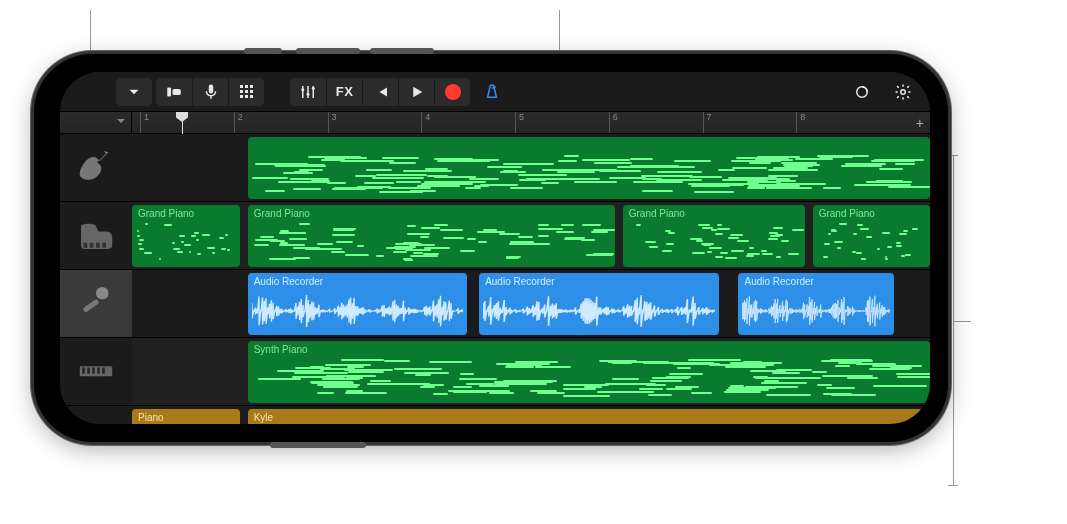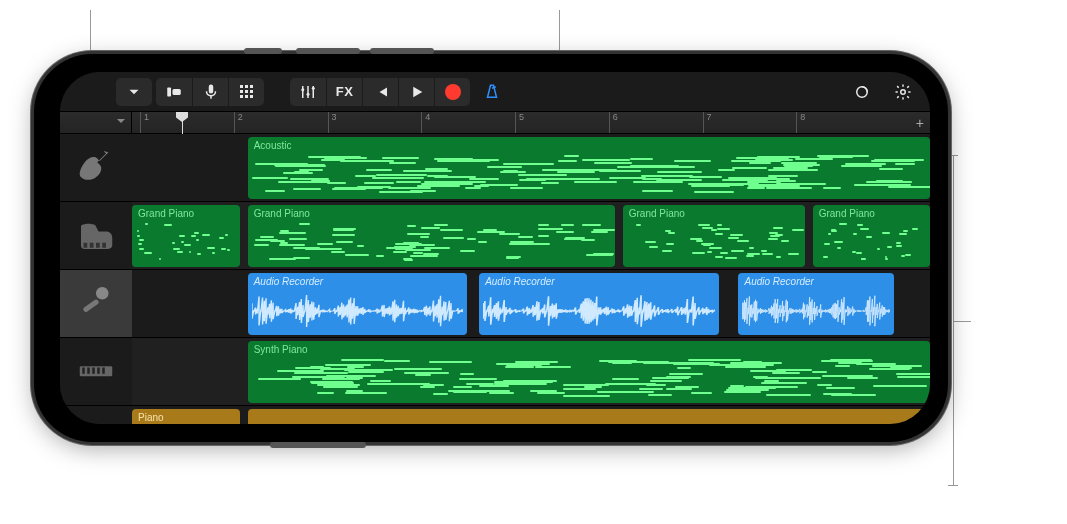--- a/index.html
+++ b/index.html
@@ -132,21 +132,21 @@
       position: absolute;
       top: 3px; bottom: 3px;
       border-radius: 4px;
       overflow: hidden;
       padding: 3px 6px;
       font-size: 10px;
       color: #fff;
     }
     .region.midi { background: #0a7a2f; }
     .region.midi .label { color: #7fe89a; font-weight: 500; }
-    .region.audio { background: #2d8fe8; font-style: italic; }
+    .region.audio { background: #2d8fe8; }
     .region.audio .label { color: #d4ecff; font-weight: 500; }
     .region.drums { background: #a87a1a; }
     .region.drums .label { color: #f5e3a8; font-weight: 500; }
 
     .midi-notes {
       position: absolute; left: 4px; right: 4px; top: 18px; bottom: 4px;
     }
     .midi-notes span {
       position: absolute; height: 2px; background: #6fff8f; border-radius:1px;
     }
@@ -307,21 +307,20 @@
               </svg></span>
           </div>
         </div>
       <div class="timeline">
           <div class="track-row" style="top: 0px;"></div>
           <div class="track-row alt" style="top: 68px;"></div>
           <div class="track-row" style="top: 136px;"></div>
           <div class="track-row alt" style="top: 204px;"></div>
           <div class="track-row" style="top: 272px;"></div>
           <div class="region midi" style="top: 3px; height: 62px; left: 14.5%; width: 85.5%;">
-            <div class="label">Acoustic</div>
             <div class="midi-notes">
               <span style="left: 39.4247%; width: 7.33382%; top: 47.1975%;"></span>
               <span style="left: 78.137%; width: 5.30427%; top: 34.1848%;"></span>
               <span style="left: 1.96049%; width: 2.92749%; top: 88.4637%;"></span>
               <span style="left: 42.8951%; width: 2.7035%; top: 67.5343%;"></span>
               <span style="left: 48.9407%; width: 7.13228%; top: 8.8966%;"></span>
               <span style="left: 60.0975%; width: 6.71384%; top: 40.0505%;"></span>
               <span style="left: 20.3654%; width: 3.94817%; top: 18.4961%;"></span>
               <span style="left: 65.7444%; width: 7.33529%; top: 71.7334%;"></span>
               <span style="left: 44.2346%; width: 7.37518%; top: 57.2623%;"></span>
@@ -792,20 +791,21 @@
               <span style="left: 53.3737%; width: 4.04514%; top: 46.571%;"></span>
             </div>
           </div>
           <div class="region drums" style="top: 275px; height: 62px; left: 0%; width: 13.5%;">
             <div class="label">Piano</div>
             <div class="waveform"><svg viewBox="0 0 120 40" preserveAspectRatio="none">
                 <path d="M0 20 L0 19.87775205761317 L0 20.12224794238683 L1 14.013391632373114 L1 25.986608367626886 L2 13.59707647462277 L2 26.40292352537723 L3 19.44979423868313 L3 20.55020576131687 L4 9.577717764060356 L4 30.422282235939644 L5 15.394427297668038 L5 24.605572702331962 L6 6.60979938271605 L6 33.39020061728395 L7 18.785562414266117 L7 21.214437585733883 L8 19.557518861454046 L8 20.442481138545954 L9 17.5244341563786 L9 22.4755658436214 L10 7.803592249657063 L10 32.196407750342935 L11 6.253017832647462 L11 33.74698216735254 L12 18.36036522633745 L12 21.63963477366255 L13 12.798473936899864 L13 27.201526063100136 L14 11.647590877914952 L14 28.35240912208505 L15 17.284259259259258 L15 22.715740740740742 L16 13.936874142661178 L16 26.06312585733882 L17 15.907904663923183 L17 24.092095336076817 L18 8.4627829218107 L18 31.5372170781893 L19 19.385459533607683 L19 20.614540466392317 L20 13.20062585733882 L20 26.79937414266118 L21 14.062602880658437 L21 25.93739711934156 L22 9.310896776406036 L22 30.689103223593964 L23 11.692421124828533 L23 28.307578875171465 L24 14.250385802469136 L24 25.749614197530864 L25 19.879852537722908 L25 20.120147462277092 L26 19.549957133058985 L26 20.450042866941015 L27 17.192798353909467 L27 22.807201646090533 L28 17.258993484224966 L28 22.741006515775034 L29 16.939900548696844 L29 23.060099451303156 L30 17.05650720164609 L30 22.94349279835391 L31 9.614986282578876 L31 30.385013717421124 L32 12.02891803840878 L32 27.97108196159122 L33 8.008179012345678 L33 31.99182098765432 L34 19.114497599451305 L34 20.885502400548695 L35 12.983676268861453 L35 27.01632373113855 L36 12.214480452674898 L36 27.7855195473251 L37 11.924194101508917 L37 28.075805898491083 L38 13.970841906721535 L38 26.029158093278465 L39 9.84207818930041 L39 30.15792181069959 L40 10.210742455418382 L40 29.789257544581616 L41 9.157081618655692 L41 30.842918381344308 L42 9.057638888888889 L42 30.94236111111111 L43 8.140809327846364 L43 31.859190672153638 L44 6.709062071330589 L44 33.29093792866941 L45 18.027829218106994 L45 21.972170781893006 L46 13.881061385459533 L46 26.11893861454047 L47 14.793449931412894 L47 25.206550068587106 L48 16.919315843621398 L48 23.080684156378602 L49 7.598165294924554 L49 32.401834705075444 L50 13.576911865569272 L50 26.423088134430728 L51 13.898765432098767 L51 26.101234567901233 L52 11.458787722908093 L52 28.54121227709191 L53 11.226114540466392 L53 28.77388545953361 L54 17.13284465020576 L54 22.86715534979424 L55 19.629595336076818 L55 20.370404663923182 L56 15.90772462277092 L56 24.09227537722908 L57 6.788220164609054 L57 33.21177983539094 L58 12.277254801097394 L58 27.722745198902608 L59 7.7884087791495205 L59 32.21159122085048 L60 19.03155864197531 L60 20.96844135802469 L61 11.568432784636489 L61 28.43156721536351 L62 9.03483367626886 L62 30.96516632373114 L63 6.029526748971193 L63 33.97047325102881 L64 11.669795953360769 L64 28.33020404663923 L65 13.81366598079561 L65 26.186334019204388 L66 17.948791152263375 L66 22.051208847736625 L67 6.7480109739369 L67 33.2519890260631 L68 16.291572359396433 L68 23.708427640603567 L69 6.956018518518519 L69 33.04398148148148 L70 18.96974451303155 L70 21.03025548696845 L71 10.635219478737998 L71 29.364780521262002 L72 9.217875514403293 L72 30.782124485596707 L73 14.501663237311385 L73 25.498336762688616 L74 19.011274005486968 L74 20.988725994513032 L75 18.901028806584364 L75 21.098971193415636 L76 15.510433813443072 L76 24.489566186556928 L77 7.586402606310013 L77 32.41359739368998 L78 16.172145061728394 L78 23.827854938271606 L79 16.16272290809328 L79 23.83727709190672 L80 12.5272719478738 L80 27.4727280521262 L81 9.197890946502056 L81 30.802109053497944 L82 10.62519718792867 L82 29.37480281207133 L83 14.000548696844994 L83 25.999451303155006 L84 6.144933127572017 L84 33.85506687242798 L85 7.064523319615914 L85 32.935476680384085 L86 6.172899519890262 L86 33.827100480109735 L87 15.17993827160494 L87 24.82006172839506 L88 13.647367969821673 L88 26.352632030178327 L89 11.21099108367627 L89 28.78900891632373 L90 16.469573045267488 L90 23.530426954732512 L91 10.54039780521262 L91 29.45960219478738 L92 9.281490054869685 L92 30.718509945130315 L93 18.180504115226338 L93 21.819495884773662 L94 19.91027949245542 L94 20.08972050754458 L95 8.551063100137174 L95 31.448936899862826 L96 14.479398148148148 L96 25.52060185185185 L97 7.923679698216734 L97 32.07632030178327 L98 17.186376886145403 L98 22.813623113854597 L99 13.53292181069959 L99 26.46707818930041 L100 10.747265089163237 L100 29.252734910836764 L101 15.354098079561043 L101 24.64590192043896 L102 9.507741769547325 L102 30.492258230452677 L103 8.547702331961592 L103 31.45229766803841 L104 11.220893347050755 L104 28.779106652949245 L105 10.570524691358024 L105 29.429475308641976 L106 9.491658093278463 L106 30.508341906721537 L107 12.953429355281207 L107 27.04657064471879 L108 10.887937242798355 L108 29.112062757201645 L109 7.745799039780522 L109 32.25420096021948 L110 14.718372770919068 L110 25.281627229080932 L111 18.62664609053498 L111 21.37335390946502 L112 11.47679183813443 L112 28.52320816186557 L113 10.682390260631001 L113 29.317609739368997 L114 13.953317901234568 L114 26.04668209876543 L115 14.851303155006859 L115 25.14869684499314 L116 9.012148491083677 L116 30.98785150891632 L117 19.034619341563786 L117 20.965380658436214 L118 12.03599965706447 L118 27.964000342935527 L119 17.87431412894376 L119 22.12568587105624 L120 14.0372170781893 L120 25.9627829218107 " stroke="#f7dfa0" stroke-width="0.8" fill="none"></path>
               </svg></div>
           </div>
           <div class="region drums" style="top: 275px; height: 62px; left: 14.5%; width: 85.5%;">
+            <div class="label">Kyle</div>
             <div class="waveform"><svg viewBox="0 0 120 40" preserveAspectRatio="none">
                 <path d="M0 20 L0 19.319564471879286 L0 20.680435528120714 L1 16.31065672153635 L1 23.68934327846365 L2 16.459670781893003 L2 23.540329218106997 L3 16.439446159122085 L3 23.560553840877915 L4 10.330229766803841 L4 29.66977023319616 L5 14.508564814814815 L5 25.491435185185185 L6 13.202846364883403 L6 26.797153635116597 L7 6.715543552812072 L7 33.28445644718793 L8 8.312088477366256 L8 31.687911522633744 L9 17.776431755829904 L9 22.223568244170096 L10 13.63326474622771 L10 26.36673525377229 L11 6.0369084362139915 L11 33.96309156378601 L12 10.326868998628257 L12 29.673131001371743 L13 11.25006001371742 L13 28.74993998628258 L14 15.849691358024693 L14 24.150308641975307 L15 13.02082475994513 L15 26.97917524005487 L16 7.732596021947874 L16 32.26740397805213 L17 17.91710390946502 L17 22.08289609053498 L18 6.024965706447187 L18 33.97503429355281 L19 11.247539437585734 L19 28.752460562414264 L20 6.405812757201646 L20 33.594187242798355 L21 11.505958504801098 L21 28.4940414951989 L22 15.961556927297668 L22 24.038443072702332 L23 17.482484567901235 L23 22.517515432098765 L24 9.630469821673525 L24 30.369530178326475 L25 16.041315157750343 L25 23.958684842249657 L26 17.31378600823045 L26 22.68621399176955 L27 8.56516632373114 L27 31.43483367626886 L28 19.653480795610424 L28 20.346519204389576 L29 14.066383744855967 L29 25.93361625514403 L30 16.476714677640604 L30 23.523285322359396 L31 6.964720507544582 L31 33.035279492455416 L32 15.906944444444445 L32 24.093055555555555 L33 13.531781550068587 L33 26.468218449931413 L34 14.141700960219477 L34 25.858299039780523 L35 17.00213477366255 L35 22.99786522633745 L36 7.897033607681756 L36 32.102966392318244 L37 7.351088820301783 L37 32.64891117969822 L38 11.518621399176954 L38 28.481378600823046 L39 7.7391375171467764 L39 32.26086248285323 L40 8.759550754458163 L40 31.24044924554184 L41 7.623070987654321 L41 32.37692901234568 L42 7.224759945130316 L42 32.775240054869684 L43 12.533753429355281 L43 27.46624657064472 L44 13.482150205761318 L44 26.517849794238682 L45 14.520567558299039 L45 25.47943244170096 L46 12.84036351165981 L46 27.15963648834019 L47 9.262525720164609 L47 30.73747427983539 L48 9.793227023319615 L48 30.206772976680384 L49 17.84604766803841 L49 22.15395233196159 L50 17.130864197530865 L50 22.869135802469135 L51 15.20940500685871 L51 24.79059499314129 L52 7.717472565157751 L52 32.28252743484225 L53 17.25383230452675 L53 22.74616769547325 L54 10.935768175582991 L54 29.064231824417007 L55 18.6213048696845 L55 21.3786951303155 L56 17.79809670781893 L56 22.20190329218107 L57 19.13898319615912 L57 20.86101680384088 L58 16.72421124828532 L58 23.27578875171468 L59 12.930324074074075 L59 27.069675925925925 L60 19.98571673525377 L60 20.01428326474623 L61 10.192858367626886 L61 29.807141632373114 L62 10.817181069958847 L62 29.18281893004115 L63 7.642635459533608 L63 32.35736454046639 L64 7.193912894375856 L64 32.806087105624144 L65 19.625334362139917 L65 20.374665637860083 L66 18.276406035665296 L66 21.723593964334704 L67 15.894041495198902 L67 24.105958504801098 L68 19.52145061728395 L68 20.47854938271605 L69 18.0536951303155 L69 21.9463048696845 L70 16.45991083676269 L70 23.54008916323731 L71 18.672196502057613 L71 21.327803497942387 L72 15.14116941015089 L72 24.85883058984911 L73 17.058187585733883 L73 22.941812414266117 L74 11.244238683127572 L74 28.75576131687243 L75 17.705495541838133 L75 22.294504458161867 L76 11.855538408779148 L76 28.144461591220853 L77 19.404243827160492 L77 20.595756172839508 L78 19.913340192043897 L78 20.086659807956103 L79 9.018629972565158 L79 30.981370027434842 L80 9.318878600823044 L80 30.681121399176956 L81 15.931370027434841 L81 24.06862997256516 L82 16.714128943758574 L82 23.285871056241426 L83 17.154809670781894 L83 22.845190329218106 L84 13.92625171467764 L84 26.07374828532236 L85 15.108701989026063 L85 24.891298010973937 L86 9.078703703703704 L86 30.921296296296298 L87 8.064651920438957 L87 31.935348079561045 L88 12.369015775034294 L88 27.630984224965708 L89 7.257227366255144 L89 32.742772633744856 L90 6.51323731138546 L90 33.48676268861454 L91 16.66173696844993 L91 23.33826303155007 L92 19.85704732510288 L92 20.14295267489712 L93 17.438674554183812 L93 22.561325445816188 L94 8.153532235939643 L94 31.846467764060357 L95 13.04483024691358 L95 26.95516975308642 L96 7.007630315500686 L96 32.992369684499316 L97 9.011068244170096 L97 30.988931755829903 L98 8.98724279835391 L98 31.01275720164609 L99 11.386771262002744 L99 28.613228737997254 L100 13.401011659807956 L100 26.598988340192044 L101 15.850951646090536 L101 24.149048353909464 L102 10.742764060356652 L102 29.257235939643348 L103 15.490029149519891 L103 24.50997085048011 L104 13.802623456790123 L104 26.197376543209877 L105 13.242275377229081 L105 26.75772462277092 L106 9.444787379972565 L106 30.555212620027433 L107 11.008924897119341 L107 28.991075102880657 L108 13.051971879286693 L108 26.948028120713307 L109 17.431953017832647 L109 22.568046982167353 L110 15.636522633744857 L110 24.363477366255143 L111 18.33852023319616 L111 21.66147976680384 L112 19.618192729766804 L112 20.381807270233196 L113 7.852083333333333 L113 32.14791666666667 L114 9.268587105624142 L114 30.731412894375858 L115 10.170173182441701 L115 29.8298268175583 L116 9.82227366255144 L116 30.17772633744856 L117 8.008839163237312 L117 31.99116083676269 L118 11.254561042524005 L118 28.745438957475997 L119 15.713760288065844 L119 24.286239711934158 L120 8.725943072702332 L120 31.274056927297668 " stroke="#f7dfa0" stroke-width="0.8" fill="none"></path>
               </svg></div>
           </div>
         </div>
     </div>
 
   </div>
 </div>
 

